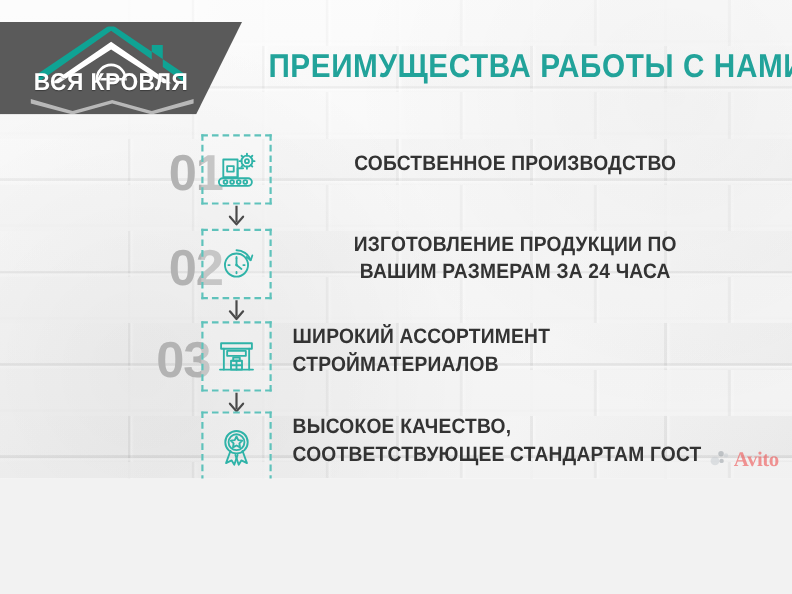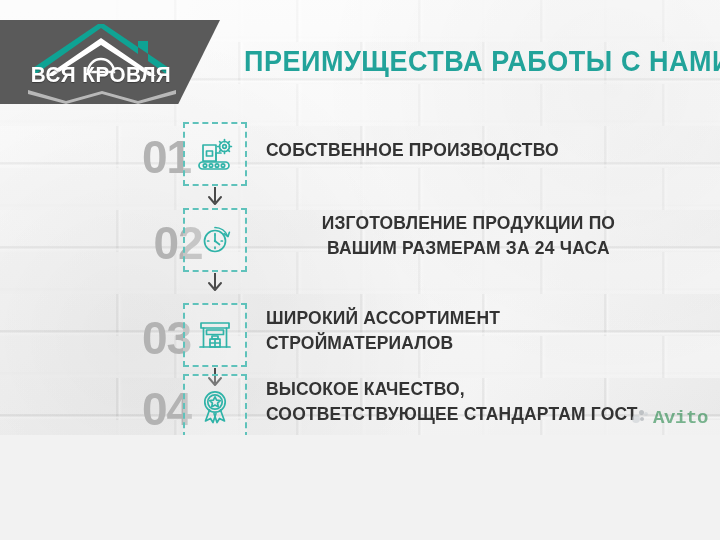--- a/index.html
+++ b/index.html
@@ -201,22 +201,22 @@
   }
   #avito .dots { position:relative; width:17px; height:17px; }
   #avito .dots i {
     position:absolute; display:block; border-radius:50%; background:#9aa0a6;
   }
   #avito .dots i:nth-child(1){ left:0;  top:5px;  width:8px;  height:8px; background:#c9ced3;}
   #avito .dots i:nth-child(2){ left:7px;top:0px;  width:5px;  height:5px; background:#9aa0a6;}
   #avito .dots i:nth-child(3){ left:8px;top:7px;  width:4px;  height:4px; background:#9aa0a6;}
   #avito .dots i:nth-child(4){ left:12px;top:2px; width:4px;  height:4px; background:#c9ced3;}
   #avito .word {
-    color:#15803d;
-    font-family:Liberation Mono, monospace;
+    color:#ef4444;
+    font-family:Liberation Serif, serif;
     font-weight:bold;
     font-size:19px;
     letter-spacing:-.4px;
     line-height:19px;
   }
 </style>
 </head>
 <body>
 
 <div id="stage">
@@ -245,21 +245,21 @@
           <path d="M2 2 L40 13 L76 3 L112 13 L150 2 L150 6 L112 16 L76 6 L40 16 L2 6 Z" fill="#c9c9c9" opacity=".85"></path>
         </svg>
       </div>
     </div>
   </div>
 
   <div id="heading">ПРЕИМУЩЕСТВА РАБОТЫ С НАМИ:</div>
 
   <div id="benefits">
 
-    <div class="benefit one-line" style="top:0px;">
+    <div class="benefit one-line" style="top:0px;text-align:center;">
       <div class="num">01</div>
       <div class="box">
         <span>
           <svg width="40" height="36" viewBox="0 0 40 36" fill="none" stroke="#2fb3a8" stroke-width="1.7" stroke-linecap="round" stroke-linejoin="round">
             <rect x="8" y="9" width="13" height="16"></rect>
             <rect x="11.5" y="15" width="6" height="5"></rect>
             <path d="M21 25 L21 17 L26 17"></path>
             <circle cx="29.5" cy="10.5" r="5"></circle>
             <path d="M29.5 3.6 v2 M29.5 15.4 v2 M22.6 10.5 h2 M34.4 10.5 h2
                      M24.6 5.6 l1.4 1.4 M33 14 l1.4 1.4 M34.4 5.6 l-1.4 1.4 M26 14 l-1.4 1.4"></path>
@@ -298,21 +298,21 @@
       <div class="label">ИЗГОТОВЛЕНИЕ ПРОДУКЦИИ ПО
 ВАШИМ РАЗМЕРАМ ЗА 24 ЧАСА</div>
       <div class="arrow">
         <svg width="34" height="22" viewBox="0 0 34 22" fill="none" stroke="#4a4a4a" stroke-width="2">
           <path d="M17 1 V16"></path>
           <path d="M11 11 L17 18 L23 11" stroke-linecap="round" stroke-linejoin="round"></path>
         </svg>
       </div>
     </div>
 
-    <div class="benefit two-line" style="top:181px;">
+    <div class="benefit two-line" style="top:170px;">
       <div class="num">03</div>
       <div class="box">
         <span>
           <svg width="38" height="38" viewBox="0 0 38 38" fill="none" stroke="#2fb3a8" stroke-width="1.7" stroke-linecap="round" stroke-linejoin="round">
             <rect x="5" y="7" width="28" height="5"></rect>
             <path d="M7.5 12 V31 M30.5 12 V31"></path>
             <path d="M4 31 H34"></path>
             <rect x="10.5" y="14" width="17" height="4.5"></rect>
             <rect x="14" y="23" width="10" height="8"></rect>
             <rect x="16" y="20" width="6" height="3"></rect>
@@ -324,21 +324,20 @@
 СТРОЙМАТЕРИАЛОВ</div>
       <div class="arrow">
         <svg width="34" height="22" viewBox="0 0 34 22" fill="none" stroke="#4a4a4a" stroke-width="2">
           <path d="M17 1 V16"></path>
           <path d="M11 11 L17 18 L23 11" stroke-linecap="round" stroke-linejoin="round"></path>
         </svg>
       </div>
     </div>
 
     <div class="benefit two-line" style="top:252px;">
-      <div class="num">04</div>
       <div class="box">
         <span>
           <svg width="38" height="40" viewBox="0 0 38 40" fill="none" stroke="#2fb3a8" stroke-width="1.7" stroke-linecap="round" stroke-linejoin="round">
             <path d="M13.5 24 L9.5 35 L14.5 32.5 L17 36.5 L20 27.5"></path>
             <path d="M24.5 24 L28.5 35 L23.5 32.5 L21 36.5 L18 27.5"></path>
             <circle cx="19" cy="16" r="10.2"></circle>
             <circle cx="19" cy="16" r="7.2"></circle>
             <path d="M19 10.8 l1.6 3.3 3.6 .5 -2.6 2.5 .6 3.6 -3.2 -1.7 -3.2 1.7 .6 -3.6 -2.6 -2.5 3.6 -.5 Z"></path>
           </svg>
         </span>

